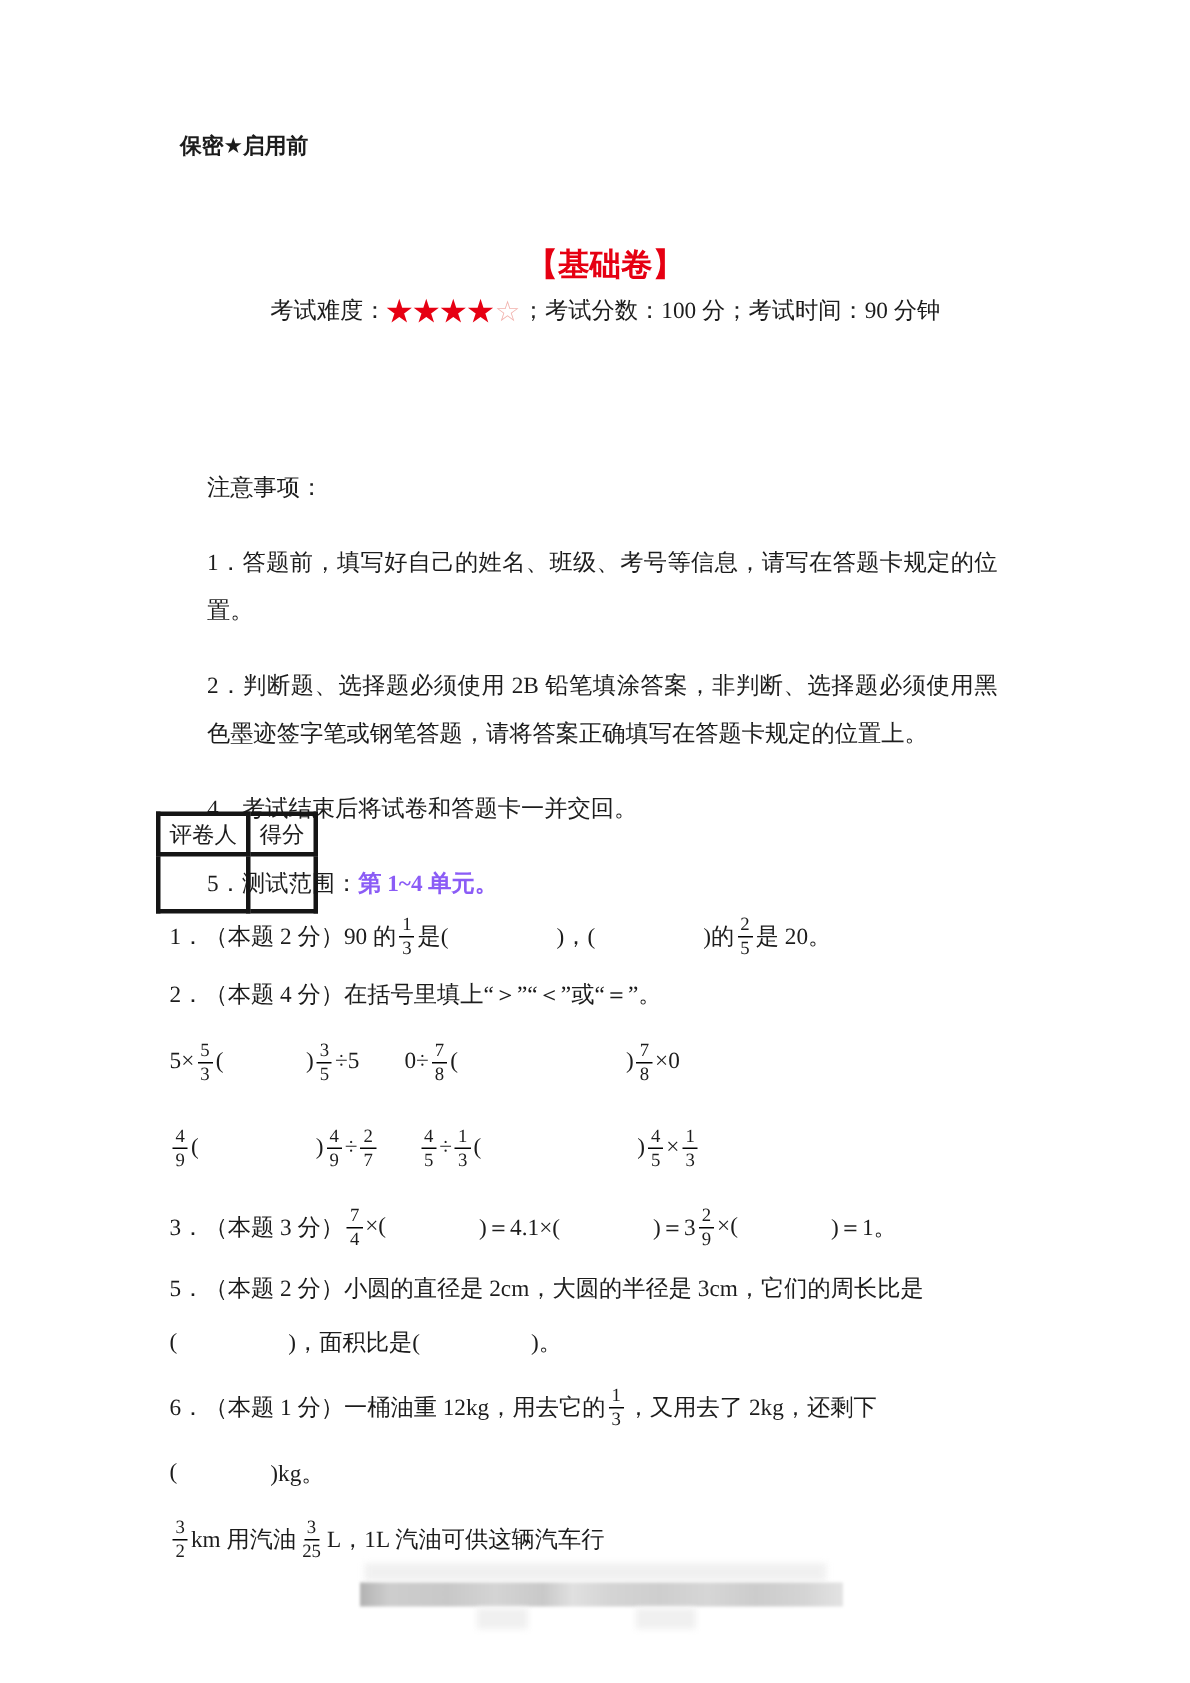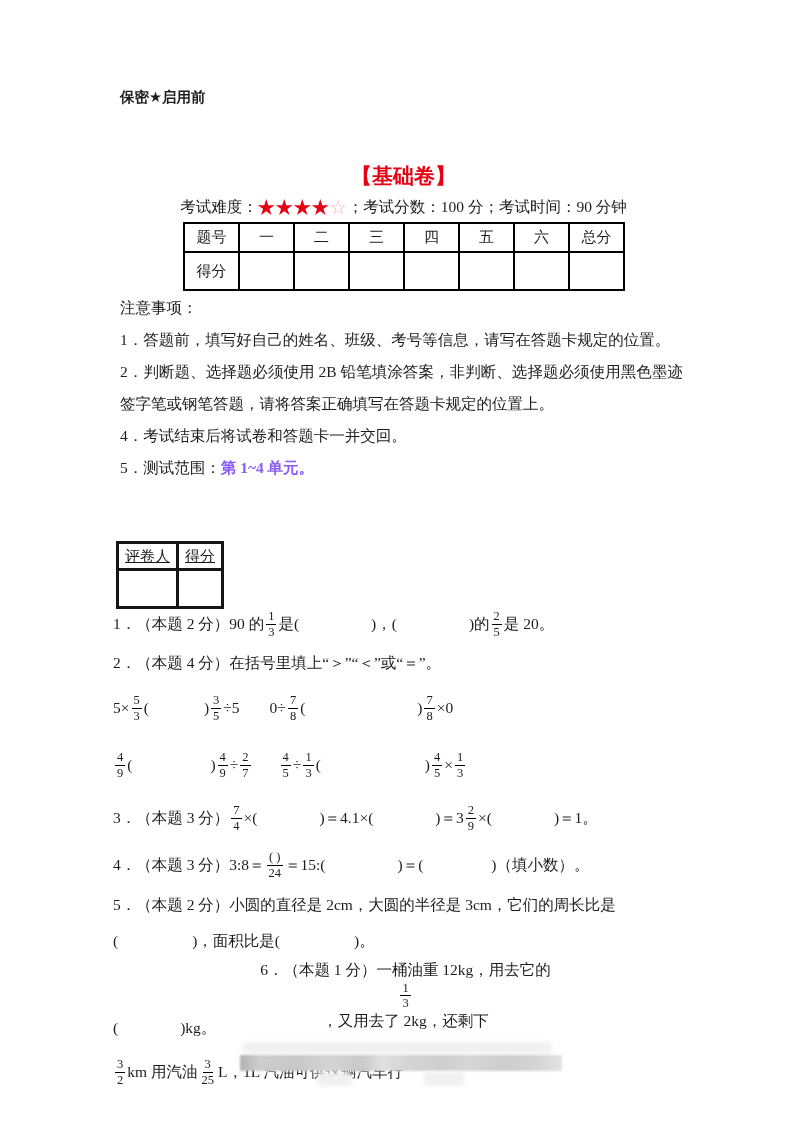--- a/index.html
+++ b/index.html
@@ -43,25 +43,25 @@
   .score-table td{
     border:2px solid #000;width:53px;text-align:center;
     font-size:15px;padding:0;
   }
   .score-table tr.hdr td{height:27px;}
   .score-table tr.bdy td{height:36px;}
   .notes{
     position:absolute;left:120px;top:292px;width:563px;
     font-size:15.5px;line-height:32px;text-align:justify;
   }
-  .notes p{margin:0;}
+  .notes p{margin:18px;}
   .red{color:#e60012;font-weight:bold;}
   .grader-table{
-    position:absolute;left:116px;top:541px;
-    border-collapse:collapse;table-layout:fixed;text-decoration:underline;
+    position:absolute;left:104px;top:541px;
+    border-collapse:collapse;table-layout:fixed;
   }
   .grader-table td{
     border:3px solid #151515;text-align:center;font-size:15px;padding:0 6px;
   }
   .grader-table tr.hdr td{height:24px;}
   .grader-table tr.bdy td{height:35px;}
   .section-heading{
     position:absolute;left:255px;top:556px;
     font-family:"Liberation Sans","DejaVu Sans",sans-serif;
     font-weight:bold;font-size:16.5px;
@@ -96,44 +96,20 @@
 
   <div class="secrecy">保密★启用前</div>
 
 
   <div class="volume red" style="color: rgb(230, 0, 18);">【基础卷】</div>
 
   <div class="info">
     <span>考试难度：</span><span class="stars" id="stars"><span class="star-filled" style="color: rgb(230, 0, 18);">★</span><span class="star-filled" style="color: rgb(230, 0, 18);">★</span><span class="star-filled" style="color: rgb(230, 0, 18);">★</span><span class="star-filled" style="color: rgb(230, 0, 18);">★</span><span class="star-empty" style="color: rgb(242, 179, 174);">☆</span></span><span>；考试分数：100 分；考试时间：90 分钟</span>
   </div>
 
-  <table class="score-table">
-    <tbody>
-        <tr class="hdr" id="score-header-row">
-          <td>题号</td>
-          <td>一</td>
-          <td>二</td>
-          <td>三</td>
-          <td>四</td>
-          <td>五</td>
-          <td>六</td>
-          <td>总分</td>
-        </tr>
-    <tr class="bdy" id="score-body-row">
-          <td>得分</td>
-          <td></td>
-          <td></td>
-          <td></td>
-          <td></td>
-          <td></td>
-          <td></td>
-          <td></td>
-        </tr>
-  </tbody>
-    </table>
 
   <div class="notes" id="notes">
     <p>注意事项：</p>
   <p><span>1．答题前，填写好自己的姓名、班级、考号等信息，请写在答题卡规定的位置。</span></p>
       <p><span>2．判断题、选择题必须使用 2B 铅笔填涂答案，非判断、选择题必须使用黑色墨迹签字笔或钢笔答题，请将答案正确填写在答题卡规定的位置上。</span></p>
       <p><span>4．考试结束后将试卷和答题卡一并交回。</span></p>
       <p><span>5．测试范围：</span><span class="red" style="color: #8b5cf6; font-weight: bold;">第 1~4 单元。</span></p>
     </div>
 
   <table class="grader-table">
@@ -252,43 +228,31 @@
         <span class="sp" style="width: 62px;"></span>
         <span class="t">)＝3</span>
         <span class="frac">
           <span class="num">2</span>
           <span class="den">9</span>
         </span>
         <span class="t">×(</span>
         <span class="sp" style="width: 62px;"></span>
         <span class="t">)＝1。</span>
       </div>
-      <div class="qline" style="height: 46px;">
-        <span class="t">4．（本题 3 分）3:8＝</span>
-        <span class="frac">
-          <span class="num">(  )</span>
-          <span class="den">24</span>
-        </span>
-        <span class="t">＝15:(</span>
-        <span class="sp" style="width: 72px;"></span>
-        <span class="t">)＝(</span>
-        <span class="sp" style="width: 68px;"></span>
-        <span class="t">)（填小数）。</span>
-      </div>
       <div class="qline" style="height: 34px;">
         <span class="t">5．（本题 2 分）小圆的直径是 2cm，大圆的半径是 3cm，它们的周长比是</span>
       </div>
       <div class="qline" style="height: 38px;">
         <span class="t">(</span>
         <span class="sp" style="width: 74px;"></span>
         <span class="t">)，面积比是(</span>
         <span class="sp" style="width: 74px;"></span>
         <span class="t">)。</span>
       </div>
-      <div class="qline" style="height: 48px; flex-direction: column;">
+      <div class="qline" style="height: 48px;">
         <span class="t">6．（本题 1 分）一桶油重 12kg，用去它的</span>
         <span class="frac">
           <span class="num">1</span>
           <span class="den">3</span>
         </span>
         <span class="t">，又用去了 2kg，还剩下</span>
       </div>
       <div class="qline" style="height: 40px;">
         <span class="t">(</span>
         <span class="sp" style="width: 62px;"></span>

